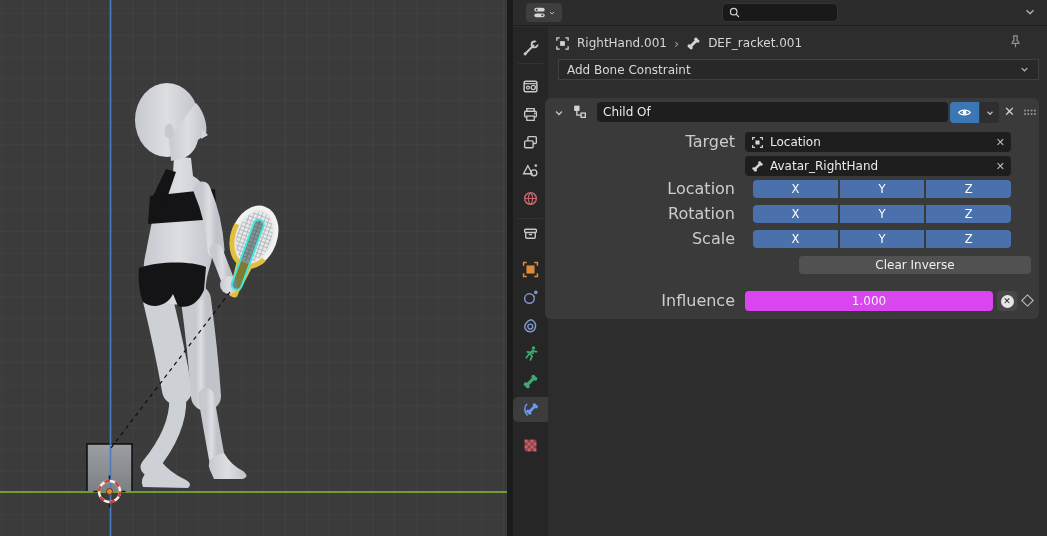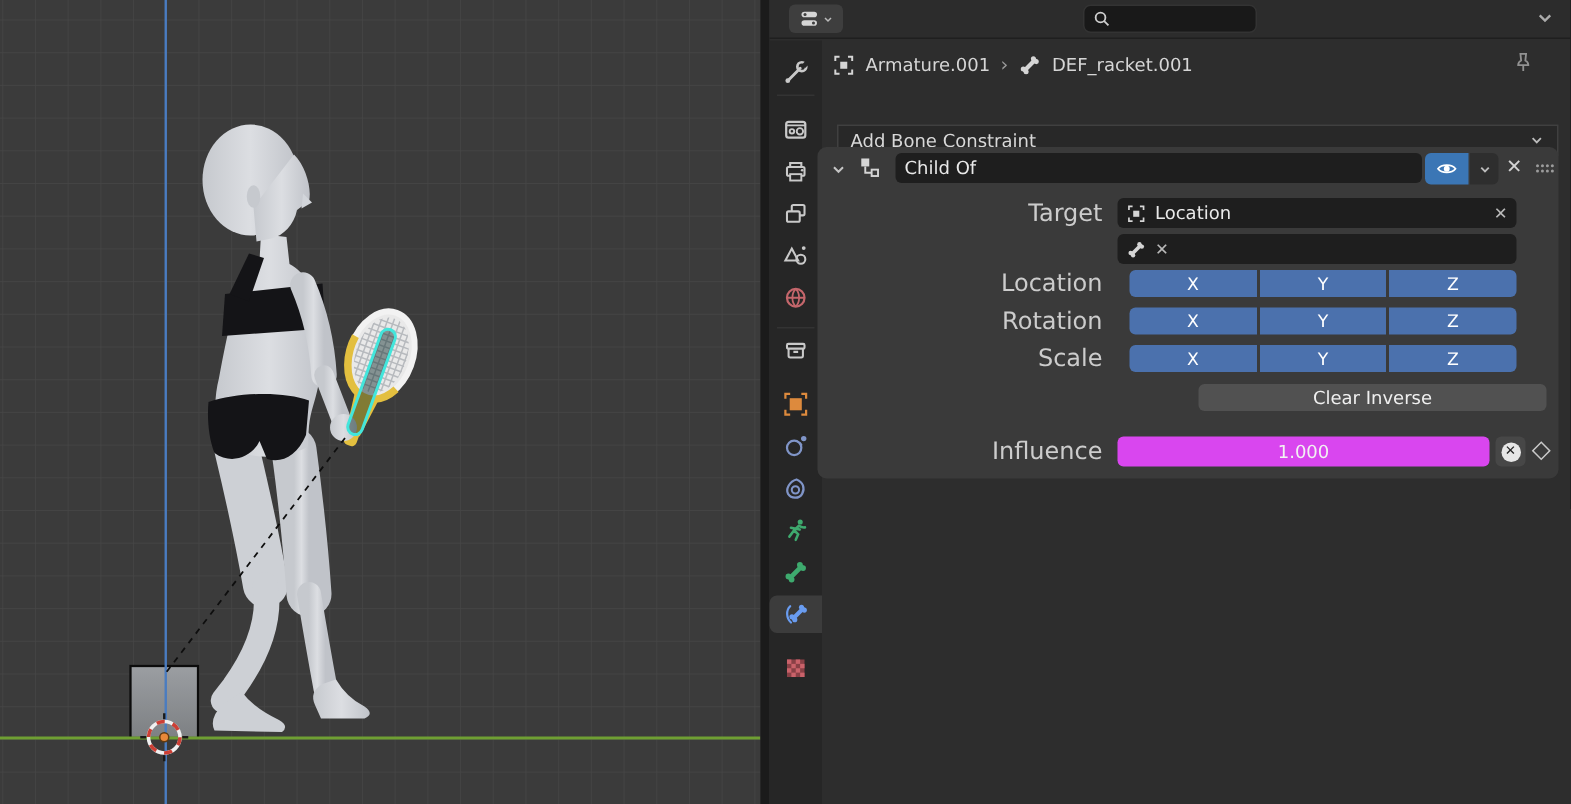--- a/index.html
+++ b/index.html
@@ -25,21 +25,21 @@
   .tab.active { background:#3c3c3c; border-radius:5px 0 0 5px; }
   .tabsep { position:absolute; left:5px; width:25px; height:1px; background:#333; }
 
   .content { position:absolute; left:35px; top:27px; width:499px; height:509px; }
 
   .breadcrumb { position:absolute; left:7px; top:6px; height:20px; display:flex; align-items:center; gap:7px;
       color:#d6d6d6; font-size:12px; }
   .crumb-sep { color:#9a9a9a; font-size:13px; }
   .pin { position:absolute; right:24px; top:7px; }
 
-  .add-dropdown { position:absolute; left:10px; top:56px; width:481px; height:21px; background:#282828; border:1px solid #404040;
+  .add-dropdown { position:absolute; left:10px; top:32px; width:481px; height:21px; background:#282828; border:1px solid #404040;
       border-radius:0; color:#d8d8d8; font-size:12px; display:flex; align-items:center; padding:0 8px; cursor:pointer;text-align:center; }
   .add-dropdown .spacer { flex:1; }
 
   .panel { position:absolute; left:-3px; top:71px; width:494px; height:221px; background:#3a3a3a; border-radius:6px;padding-left:28px; }
   .p-abs { position:absolute; }
   .row-label { color:#cccccc; font-size:16px; text-align:right; width:182px; left:8px; line-height:20px; }
   .field { background:#1e1e1e; border-radius:4px; height:20px; display:flex; align-items:center; padding:0 6px; gap:6px; }
   .field .ftext { color:#e9e9e9; font-size:12px; flex:1; white-space:nowrap; overflow:hidden; }
   .xglyph { color:#b9b9b9; font-size:11px; cursor:pointer; }
 
@@ -300,21 +300,21 @@
       </div>
     </div>
 
     <div class="content">
 
       <div class="breadcrumb">
         <svg width="15" height="15" viewBox="0 0 16 16">
           <path d="M2 5 V2 H5 M11 2 H14 V5 M14 11 V14 H11 M5 14 H2 V11" fill="none" stroke="#d5d5d5" stroke-width="1.4"></path>
           <rect x="5.5" y="5.5" width="5" height="5" fill="#d5d5d5"></rect>
         </svg>
-        <span>Armature.001</span>
+        <span>RightHand.001</span>
         <span class="crumb-sep">›</span>
         <svg width="15" height="15" viewBox="0 0 16 16">
           <path d="M4.5 11.5 L11.5 4.5" stroke="#d5d5d5" stroke-width="3" stroke-linecap="round"></path>
           <circle cx="3.4" cy="10.6" r="1.8" fill="#d5d5d5"></circle>
             <circle cx="5.4" cy="12.6" r="1.8" fill="#d5d5d5"></circle>
           <circle cx="10.6" cy="3.4" r="1.8" fill="#d5d5d5"></circle>
             <circle cx="12.6" cy="5.4" r="1.8" fill="#d5d5d5"></circle>
         </svg>
         <span>DEF_racket.001</span>
       </div>
@@ -379,20 +379,21 @@
         </div>
 
         <div class="field p-abs" style="left:200px;top:58px;width:266px">
           <svg width="13" height="13" viewBox="0 0 16 16">
             <path d="M4.5 11.5 L11.5 4.5" stroke="#d5d5d5" stroke-width="3" stroke-linecap="round"></path>
             <circle cx="3.4" cy="10.6" r="1.8" fill="#d5d5d5"></circle>
               <circle cx="5.4" cy="12.6" r="1.8" fill="#d5d5d5"></circle>
             <circle cx="10.6" cy="3.4" r="1.8" fill="#d5d5d5"></circle>
               <circle cx="12.6" cy="5.4" r="1.8" fill="#d5d5d5"></circle>
           </svg>
+          <span class="ftext">Avatar_RightHand</span>
           <span class="xglyph">✕</span>
         </div>
 
         <div class="p-abs row-label" style="top:82px;line-height:18px">Location</div>
         <div class="p-abs axis-row" style="top:82px">
           <div class="axis-btn">X</div>
           <div class="axis-btn">Y</div>
           <div class="axis-btn">Z</div>
         </div>
 

